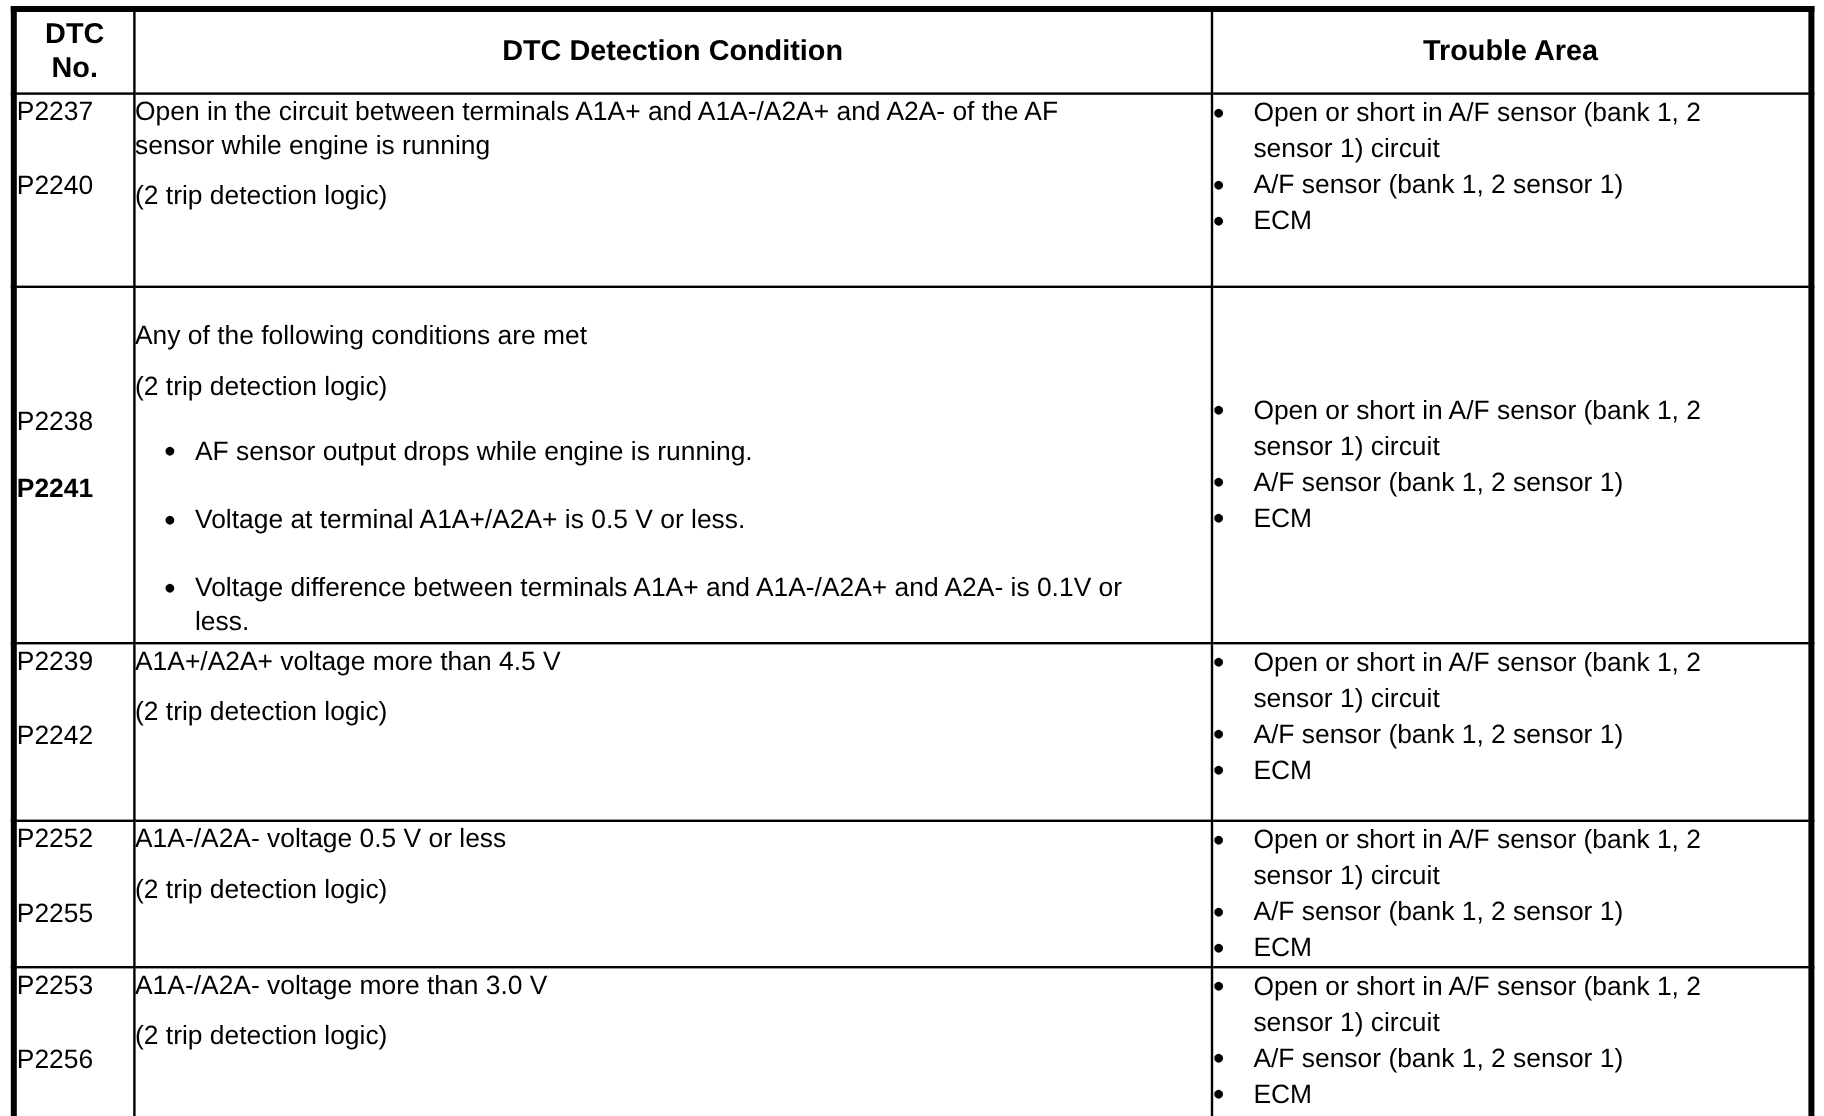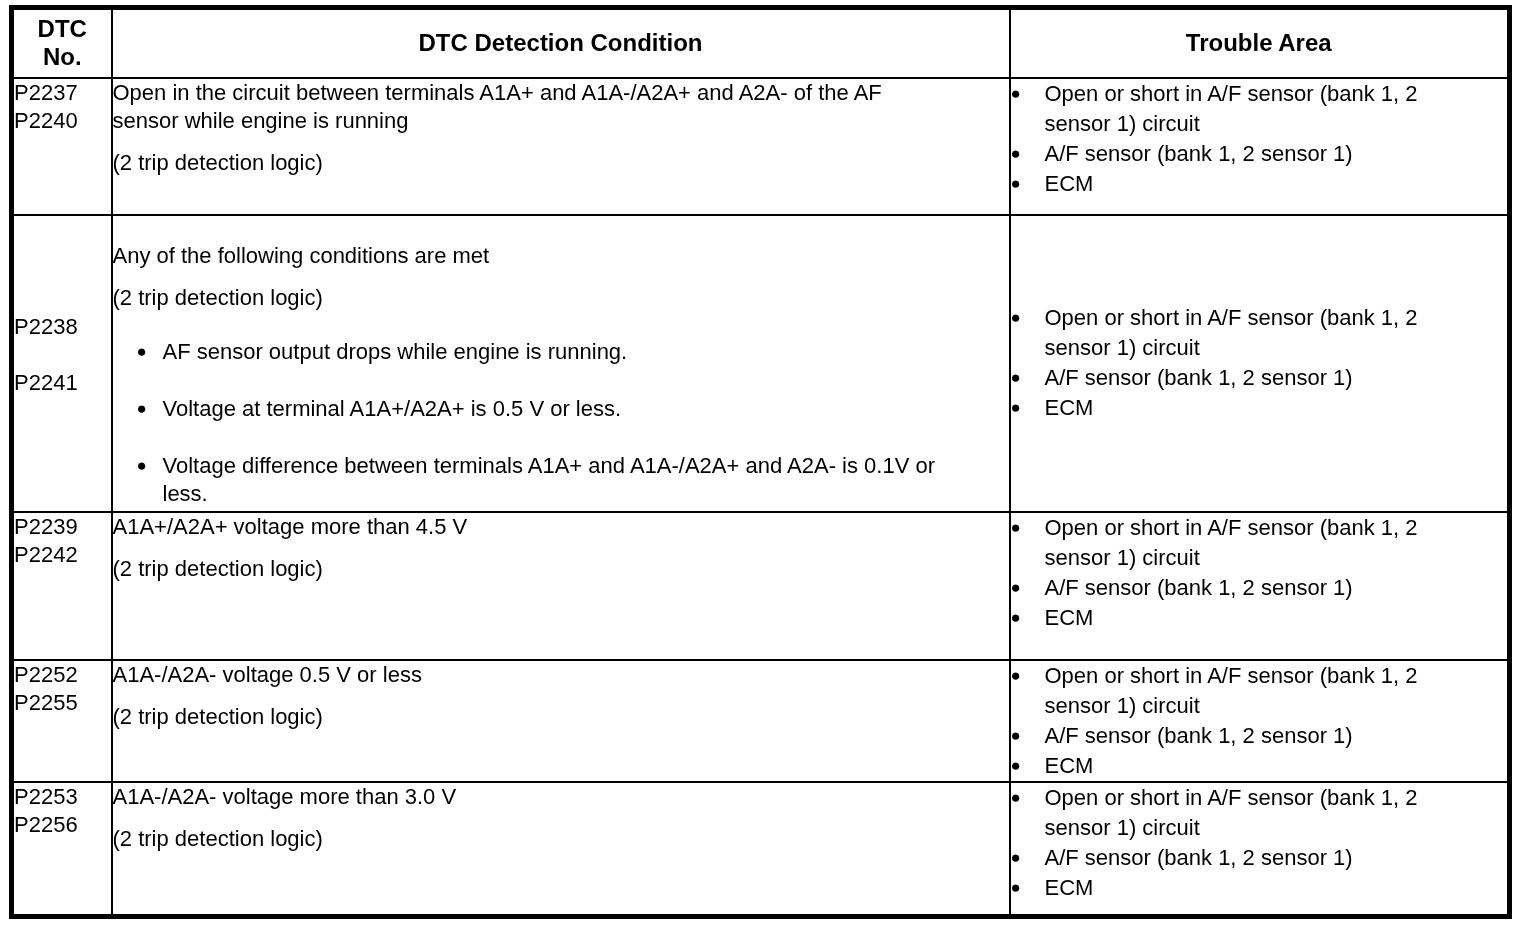--- a/index.html
+++ b/index.html
@@ -19,39 +19,39 @@
     background: #fff;
   }
   table.dtc-table th, table.dtc-table td {
     border: 2px solid #000;
     padding: 0;
   }
   table.dtc-table { border: 5px solid #000; }
   thead th { border-bottom-width: 3px; }
 
   thead tr { height: 70px; }
-  tbody tr:nth-child(1) { height: 137px; }
+  tbody tr:nth-child(1) { height: 161px; }
   tbody tr:nth-child(2) { height: 297px; }
   tbody tr:nth-child(3) { height: 148px; }
   tbody tr:nth-child(4) { height: 119px; }
   tbody tr:nth-child(5) { height: 135px; }
 
   thead th {
     font-size: 24px; font-weight: bold;
     text-align: center; vertical-align: middle;
     line-height: 28px;
   }
 
   td { vertical-align: top; font-size: 22px; }
 
   
   td.dtc-cell { padding: 22px 4px 4px 8px; line-height: 28px; }
-  .dtc-code + .dtc-code { }
+  .dtc-code + .dtc-code { margin-top: 34px; }
   tbody tr:nth-child(2) td.dtc-cell { vertical-align: middle; padding-top: 0; padding-bottom: 16px; }
-  tbody tr:nth-child(2) .dtc-code + .dtc-code { margin-top: 28px; }
+  tbody tr:nth-child(2) .dtc-code + .dtc-code { margin-top: 28px; font-weight: bold; }
 
   
   td.cond-cell { padding: 17px 10px 6px 8px; line-height: 28px; }
   tbody tr:nth-child(2) td.cond-cell { padding-top: 26px; }
   .cond-intro { max-width: 820px; }
   .cond-logic { margin-top: 14px; }
   .cond-bullets { margin-top: 26px; padding-left: 24px; }
   .cond-bullets .bullet-item + .bullet-item { margin-top: 29px; }
   .cond-bullets .bullet-text { max-width: 800px; }
 

